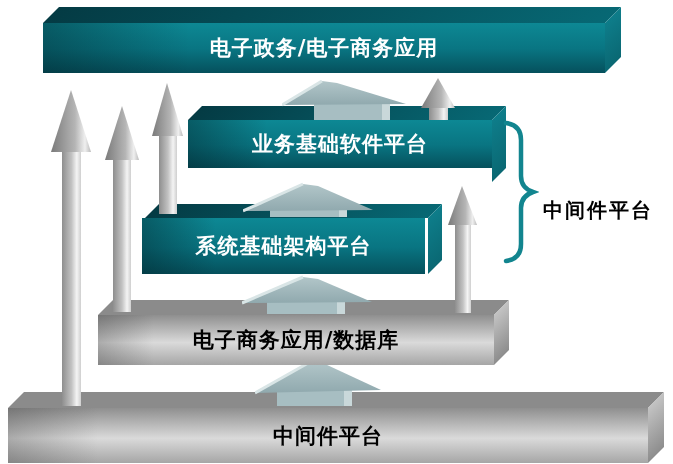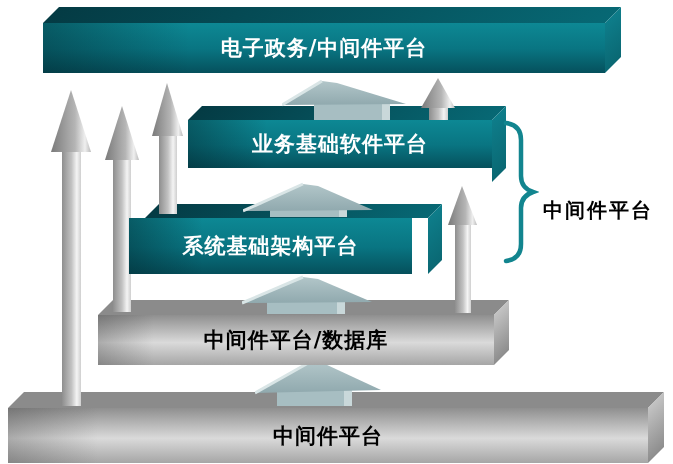--- a/index.html
+++ b/index.html
@@ -60,39 +60,39 @@
       <linearGradient id="gPyr" x1="0" y1="0" x2="0" y2="1">
         <stop offset="0" stop-color="#b2c6c9"></stop>
           <stop offset="1" stop-color="#90a9ae"></stop>
       </linearGradient>
     </defs>
   </svg>
 
   <div class="face ftop teal-top" style="left:43px;top:7px;width:562px;height:16px;"></div>
   <div class="face fside teal-side" style="left:605px;top:23px;width:16px;height:50px;"></div>
   <div class="face front teal-front" style="left:43px;top:23px;width:562px;height:50px;">
-    <span class="lbl lbl-light">电子政务/中间件平台</span>
+    <span class="lbl lbl-light">电子政务/电子商务应用</span>
   </div>
 
   <div class="face ftop teal-top" style="left:188px;top:106px;width:304px;height:14px;"></div>
   <div class="face fside teal-side" style="left:492px;top:120px;width:14px;height:62px;"></div>
   <div class="face front teal-front" style="left:188px;top:120px;width:304px;height:48px;">
     <span class="lbl lbl-light">业务基础软件平台</span>
   </div>
 
   <div class="face ftop teal-top" style="left:145px;top:204px;width:283px;height:14px;"></div>
   <div class="face fside teal-side" style="left:428px;top:218px;width:14px;height:56px;"></div>
-  <div class="face front teal-front" style="left:129px;top:218px;width:283px;height:56px;">
+  <div class="face front teal-front" style="left:142px;top:218px;width:283px;height:56px;">
     <span class="lbl lbl-light">系统基础架构平台</span>
   </div>
 
   <div class="face ftop gray-top" style="left:98px;top:300px;width:396px;height:15px;"></div>
   <div class="face fside gray-side" style="left:494px;top:315px;width:15px;height:50px;"></div>
   <div class="face front gray-front" style="left:98px;top:315px;width:396px;height:50px;">
-    <span class="lbl lbl-dark">中间件平台/数据库</span>
+    <span class="lbl lbl-dark">电子商务应用/数据库</span>
   </div>
 
   <div class="face ftop gray-top" style="left:8px;top:392px;width:640px;height:16px;"></div>
   <div class="face fside gray-side" style="left:648px;top:408px;width:16px;height:55px;"></div>
   <div class="face front gray-front" style="left:8px;top:408px;width:640px;height:55px;">
     <span class="lbl lbl-dark">中间件平台</span>
   </div>
 
   <svg class="arrow" style="left:47px;top:88px;" width="46" height="318" viewBox="0 0 46 318">
     <rect x="15" y="60" width="19" height="258" fill="url(#gShaft)"></rect>

